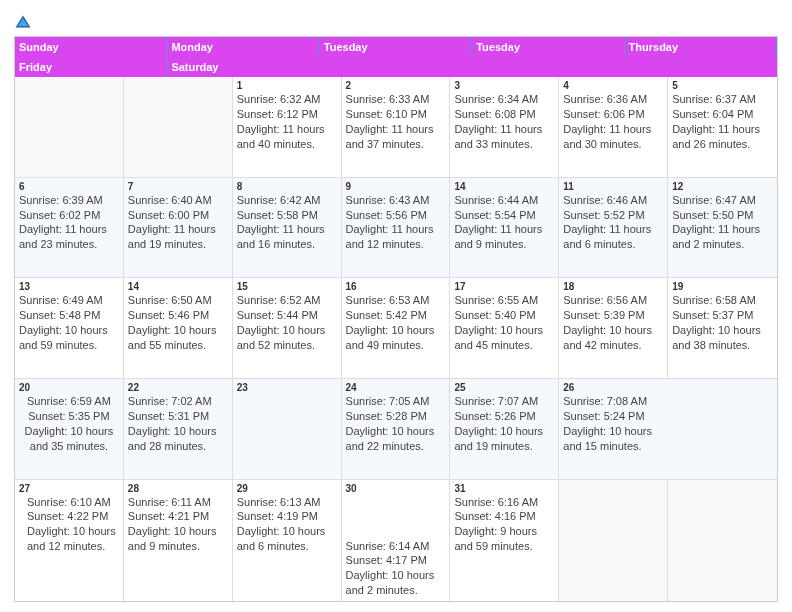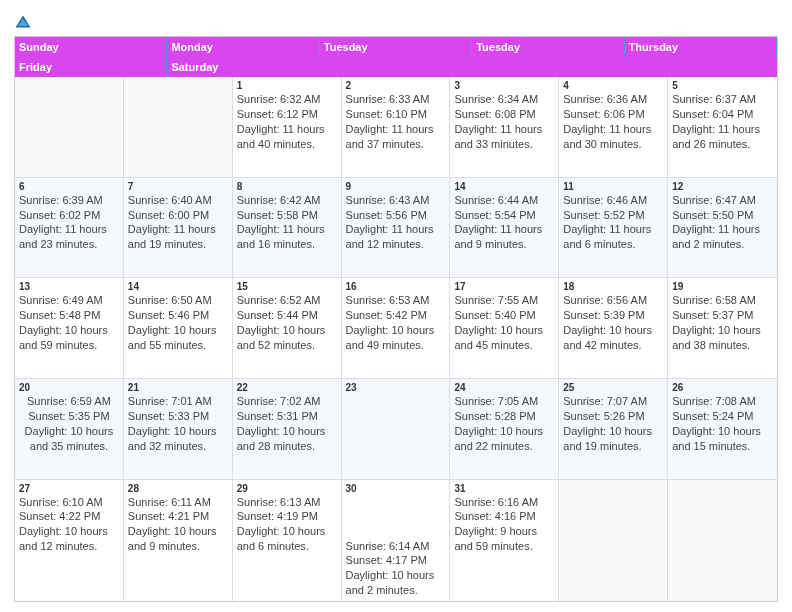--- a/index.html
+++ b/index.html
@@ -248,21 +248,21 @@
 Daylight: 10 hours and 52 minutes.</div>
           </div>
           <div class="cal-cell">
             <div class="day-num">16</div>
             <div class="cell-text" style="white-space: pre-line;">Sunrise: 6:53 AM
 Sunset: 5:42 PM
 Daylight: 10 hours and 49 minutes.</div>
           </div>
           <div class="cal-cell">
             <div class="day-num">17</div>
-            <div class="cell-text" style="white-space: pre-line;">Sunrise: 7:55 AM
+            <div class="cell-text" style="white-space: pre-line;">Sunrise: 6:55 AM
 Sunset: 5:40 PM
 Daylight: 10 hours and 45 minutes.</div>
           </div>
           <div class="cal-cell">
             <div class="day-num">18</div>
             <div class="cell-text" style="white-space: pre-line;">Sunrise: 6:56 AM
 Sunset: 5:39 PM
 Daylight: 10 hours and 42 minutes.</div>
           </div>
           <div class="cal-cell">
@@ -273,26 +273,20 @@
           </div>
         </div>
         <div class="cal-row row-alt">
           <div class="cal-cell">
             <div class="day-num">20</div>
             <div class="cell-text" style="white-space: pre-line; text-align: center;">Sunrise: 6:59 AM
 Sunset: 5:35 PM
 Daylight: 10 hours and 35 minutes.</div>
           </div>
           <div class="cal-cell">
-            <div class="day-num">21</div>
-            <div class="cell-text" style="white-space: pre-line;">Sunrise: 7:01 AM
-Sunset: 5:33 PM
-Daylight: 10 hours and 32 minutes.</div>
-          </div>
-          <div class="cal-cell">
             <div class="day-num">22</div>
             <div class="cell-text" style="white-space: pre-line;">Sunrise: 7:02 AM
 Sunset: 5:31 PM
 Daylight: 10 hours and 28 minutes.</div>
           </div>
           <div class="cal-cell">
             <div class="day-num">23</div>
           </div>
           <div class="cal-cell">
             <div class="day-num">24</div>
@@ -309,21 +303,21 @@
           <div class="cal-cell">
             <div class="day-num">26</div>
             <div class="cell-text" style="white-space: pre-line;">Sunrise: 7:08 AM
 Sunset: 5:24 PM
 Daylight: 10 hours and 15 minutes.</div>
           </div>
         </div>
         <div class="cal-row">
           <div class="cal-cell">
             <div class="day-num">27</div>
-            <div class="cell-text" style="white-space: pre-line;">Sunrise: 6:10 AM
+            <div class="cell-text" style="white-space: pre-line; margin-left: 8px;">Sunrise: 6:10 AM
 Sunset: 4:22 PM
 Daylight: 10 hours and 12 minutes.</div>
           </div>
           <div class="cal-cell">
             <div class="day-num">28</div>
             <div class="cell-text" style="white-space: pre-line;">Sunrise: 6:11 AM
 Sunset: 4:21 PM
 Daylight: 10 hours and 9 minutes.</div>
           </div>
           <div class="cal-cell">

